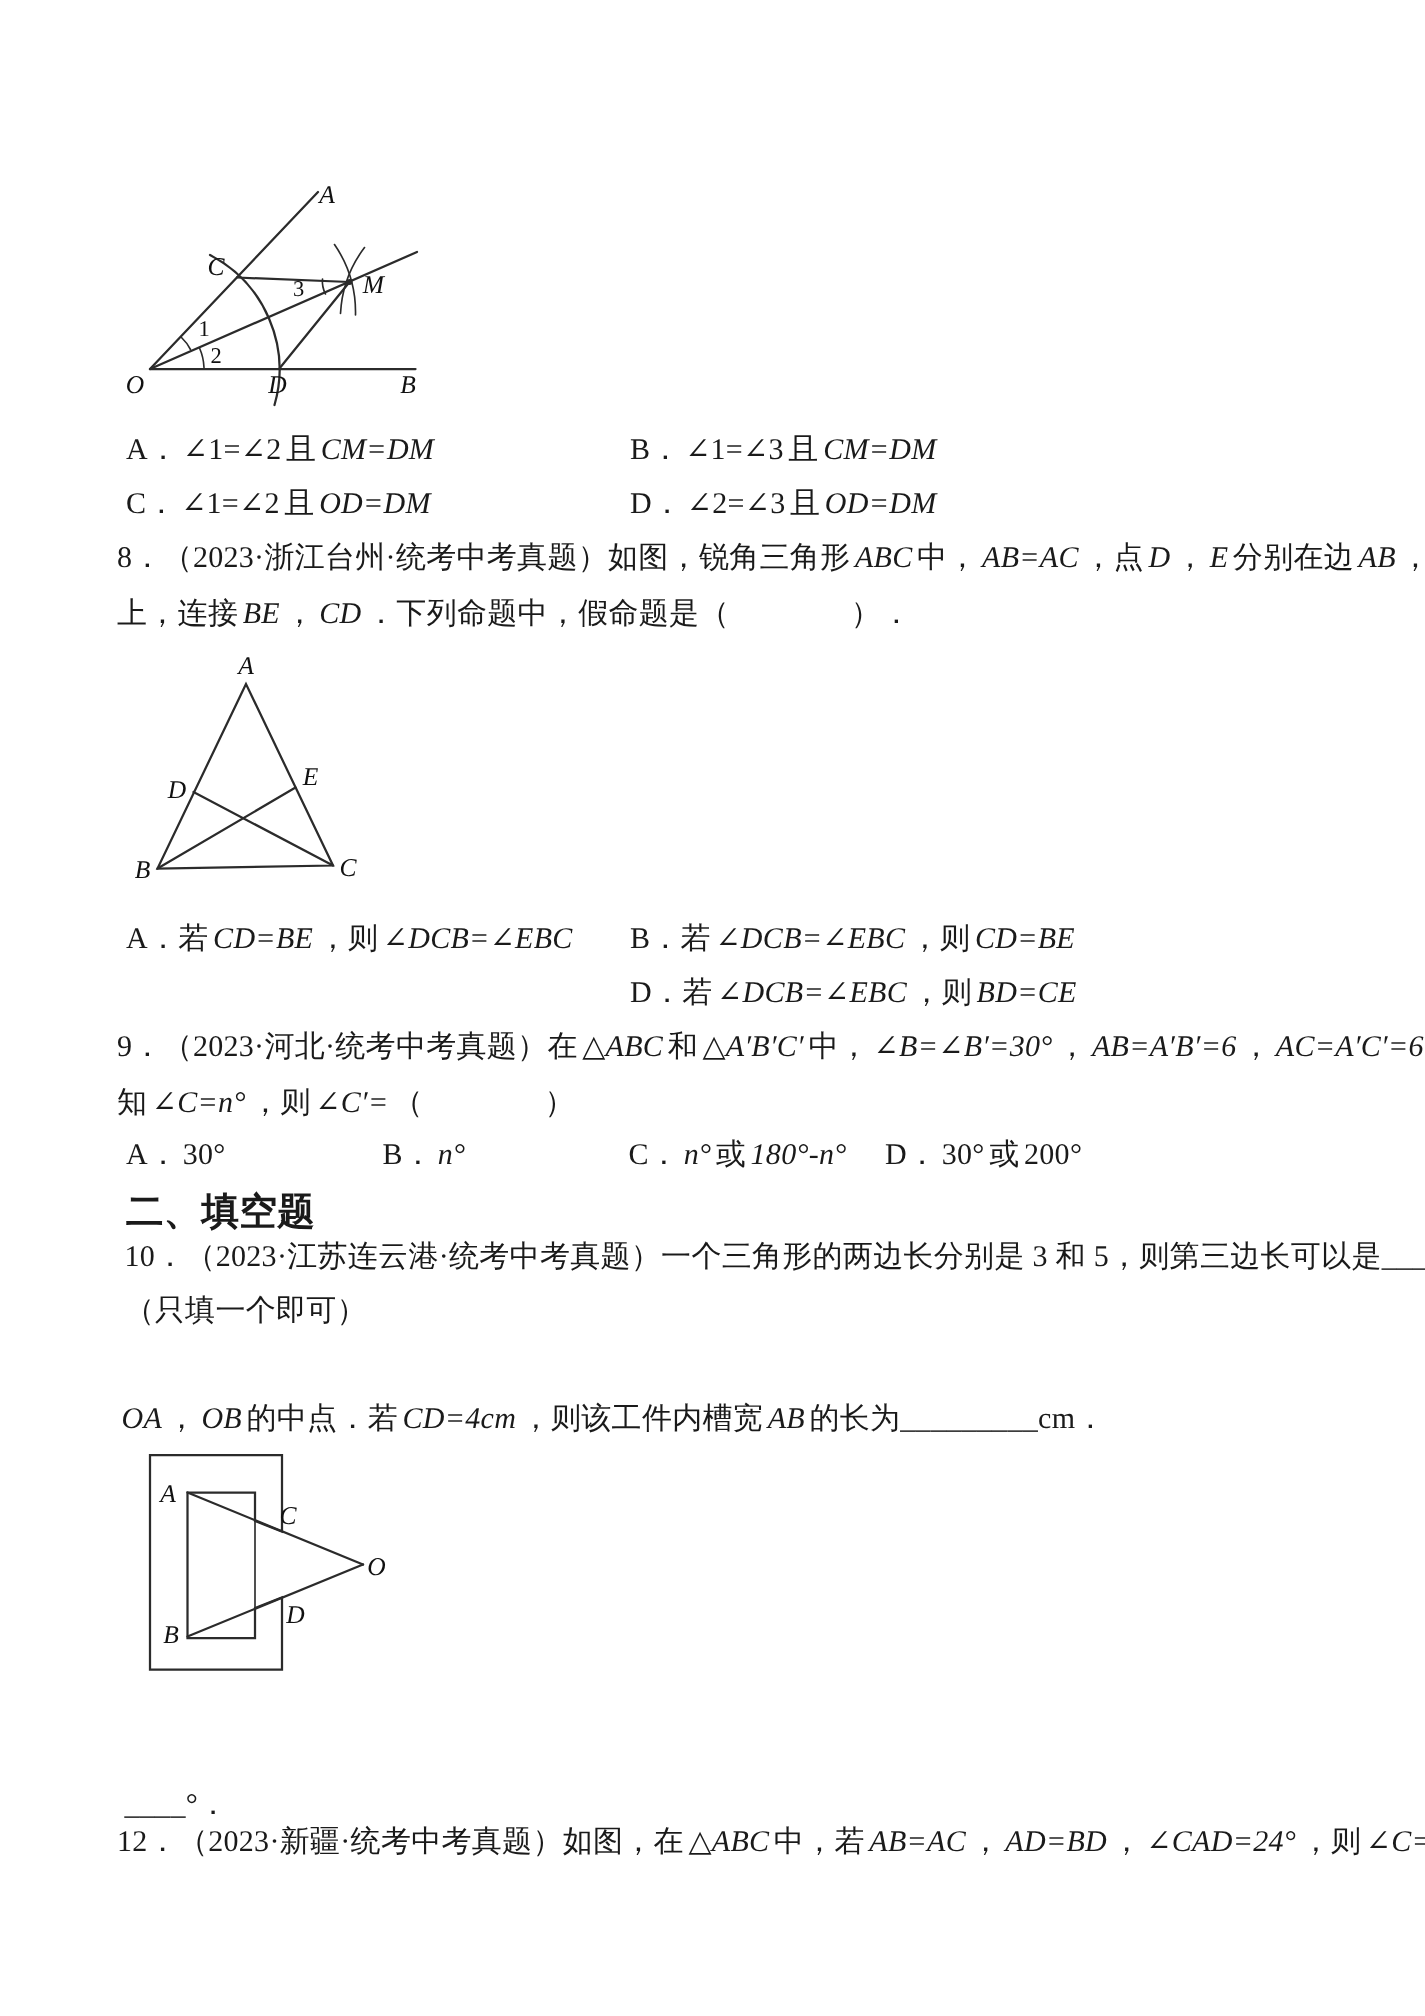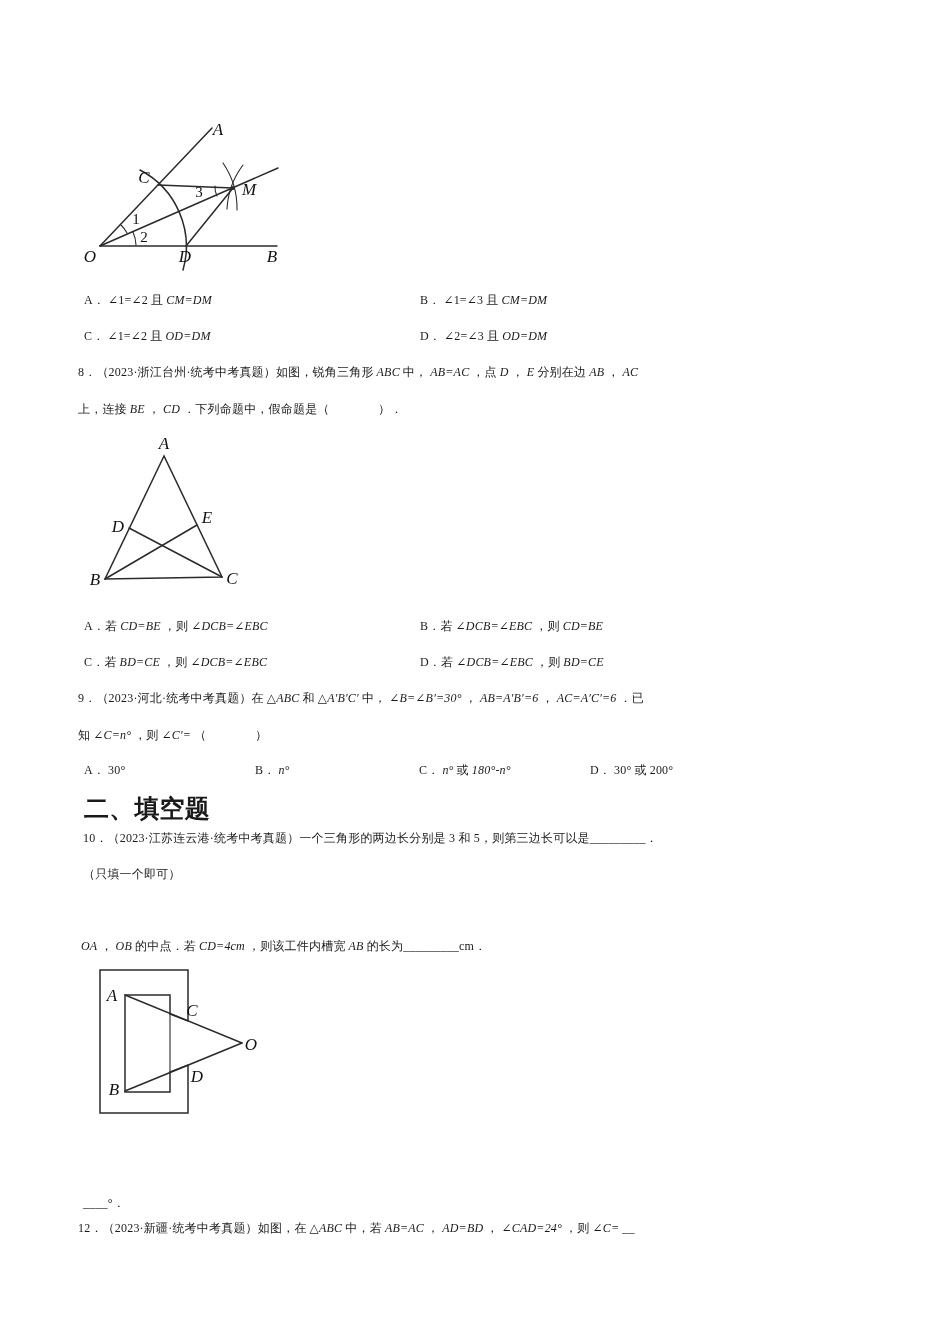--- a/index.html
+++ b/index.html
@@ -7,21 +7,21 @@
     position:relative;
     width:950px;height:1344px;
     margin:0 auto;
     background:#ffffff;
     font-family:"Liberation Serif","DejaVu Serif",serif;
     color:#1a1a1a;
     overflow:hidden;
   }
   .line{
     position:absolute;
-    font-size:12px;
+    font-size:20px;
     line-height:24px;
     white-space:nowrap;
     letter-spacing:0.2px;
   }
   .line span{display:inline-block;}
   .mi{font-style:italic;font-family:"Liberation Serif","DejaVu Serif",serif;padding:0 3px;}
   .mm{font-family:"Liberation Serif","DejaVu Serif",serif;padding:0 3px;}
   .sec{font-weight:bold;font-size:25px;font-family:"Liberation Sans","DejaVu Sans",sans-serif;}
   svg{position:absolute;overflow:visible;}
   svg line, svg path, svg polygon{stroke:#2b2b2b;stroke-width:1.5;fill:none;stroke-linecap:round;}
@@ -73,21 +73,20 @@
     <line x1="137" y1="142" x2="44" y2="93"></line>
     <text x="79" y="14">A</text>
     <text x="33" y="97">D</text>
     <text x="122" y="88">E</text>
     <text x="10" y="150">B</text>
     <text x="147" y="149">C</text>
   </svg>
 
   <div class="line" style="left:84px;top:614px;"><span>A．若</span><span class="mi">CD=BE</span><span>，则</span><span class="mi">∠DCB=∠EBC</span></div>
   <div class="line" style="left:420px;top:614px;"><span>B．若</span><span class="mi">∠DCB=∠EBC</span><span>，则</span><span class="mi">CD=BE</span></div>
-  <div class="line" style="left:84px;top:650px;"><span>C．若</span><span class="mi">BD=CE</span><span>，则</span><span class="mi">∠DCB=∠EBC</span></div>
   <div class="line" style="left:420px;top:650px;text-align:right;"><span>D．若</span><span class="mi">∠DCB=∠EBC</span><span>，则</span><span class="mi">BD=CE</span></div>
 
   <div class="line" style="left:78px;top:686px;"><span>9．（2023·河北·统考中考真题）在</span><span class="mi">△ABC</span><span>和</span><span class="mi">△A′B′C′</span><span>中，</span><span class="mi">∠B=∠B′=30°</span><span>，</span><span class="mi">AB=A′B′=6</span><span>，</span><span class="mi">AC=A′C′=6</span><span>．已</span></div>
   <div class="line" style="left:78px;top:723px;"><span>知</span><span class="mi">∠C=n°</span><span>，则</span><span class="mi">∠C′=</span><span>（　　　　）</span></div>
   <div class="line" style="left:84px;top:758px;"><span>A．</span><span class="mm">30°</span></div>
   <div class="line" style="left:255px;top:758px;"><span>B．</span><span class="mi">n°</span></div>
   <div class="line" style="left:419px;top:758px;"><span>C．</span><span class="mi">n°</span><span>或</span><span class="mi">180°-n°</span></div>
   <div class="line" style="left:590px;top:758px;"><span>D．</span><span class="mm">30°</span><span>或</span><span class="mm">200°</span></div>
 
   <div class="line sec" style="left:84px;top:796px;">二、填空题</div>

